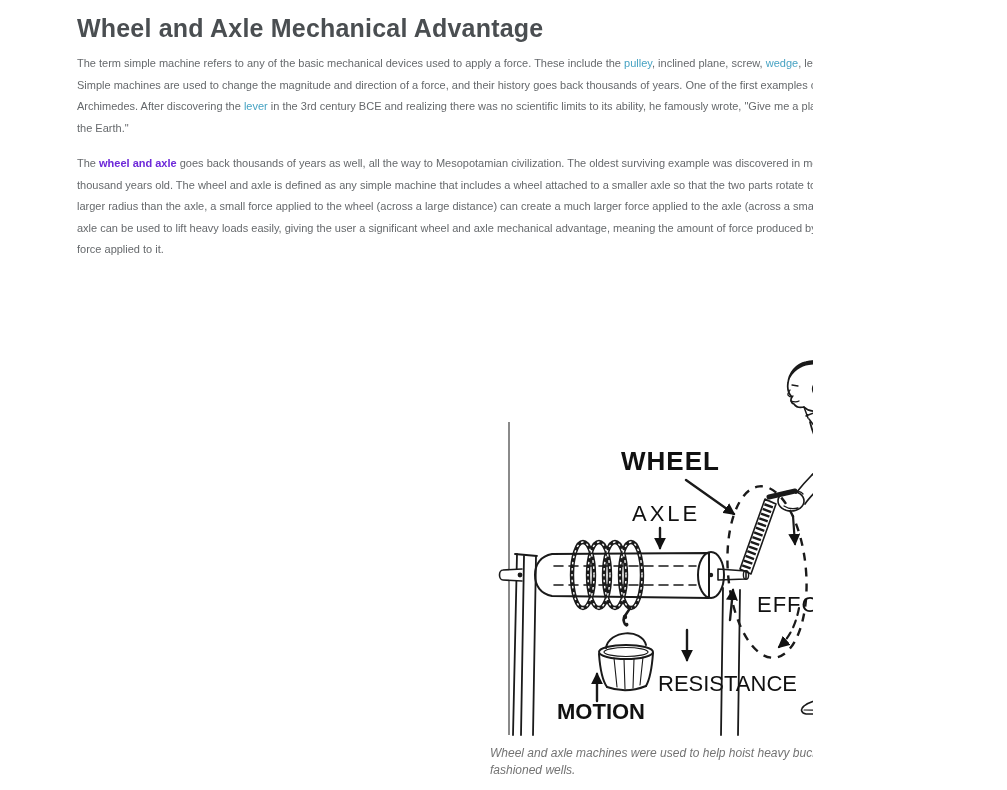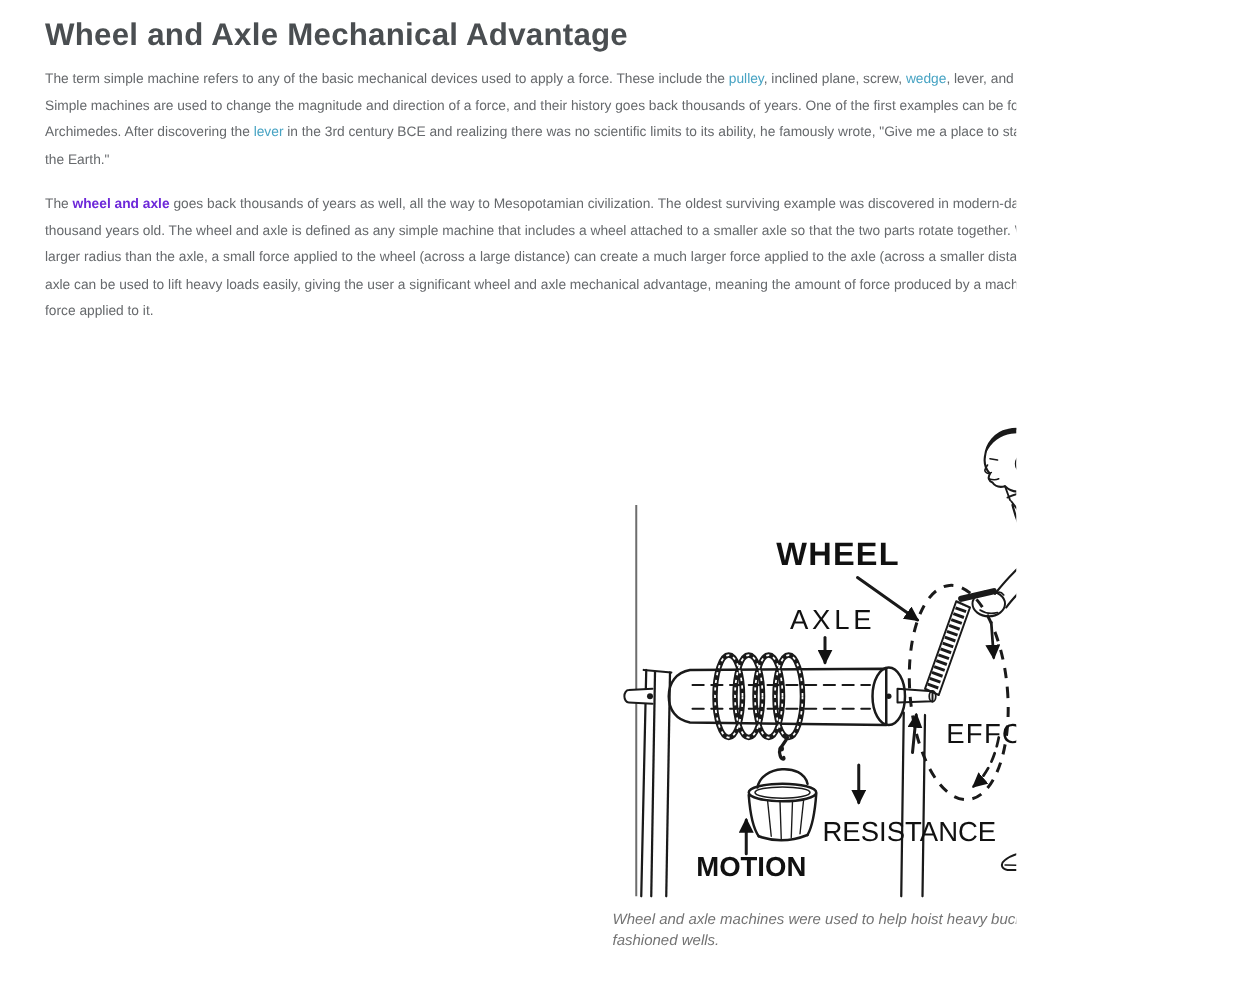--- a/index.html
+++ b/index.html
@@ -1,29 +1,29 @@
 <!DOCTYPE html>
 <html><head>
 <meta charset="utf-8">
 <style>
   * { box-sizing: border-box; }
   html,body { margin:0; padding:0; background:#ffffff; }
   .page {
     position:relative; width:813px; height:790px; background:#fff;
-    font-family:"Liberation Sans", sans-serif; overflow:hidden;
+    font-family:"Liberation Sans", sans-serif; overflow:hidden;padding-left:41px;
   }
   .page-title {
     margin:14px 36px 10px 36px;
     font-size:25px; font-weight:600; color:#4a4e51; letter-spacing:0.2px;
   }
   .content { margin:0 36px; width:905px; color:#66696c; font-size:11px; line-height:21.5px; }
   .content p { margin:0 0 14px 0; }
   .inline-link { color:#47a3c3; text-decoration:none; cursor:pointer; }
   .bold-term { font-weight:700; color:#6d28d9; }
-  .figure-wrap { position:absolute; left:490px; top:340px; width:447px; }
+  .figure-wrap { position:absolute; left:490px; top:358px; width:447px; }
   .figure-wrap svg { display:block; }
   .fig-label { font-family:"Liberation Sans", sans-serif; fill:#111111; }
   .figure-caption {
     margin-top:7px; width:445px; font-size:12px; font-style:italic;
     color:#737373; line-height:17px;
   }
   .ink { stroke:#1a1a1a; fill:none; stroke-linecap:round; stroke-linejoin:round; }
 </style>
 </head>
 <body>

